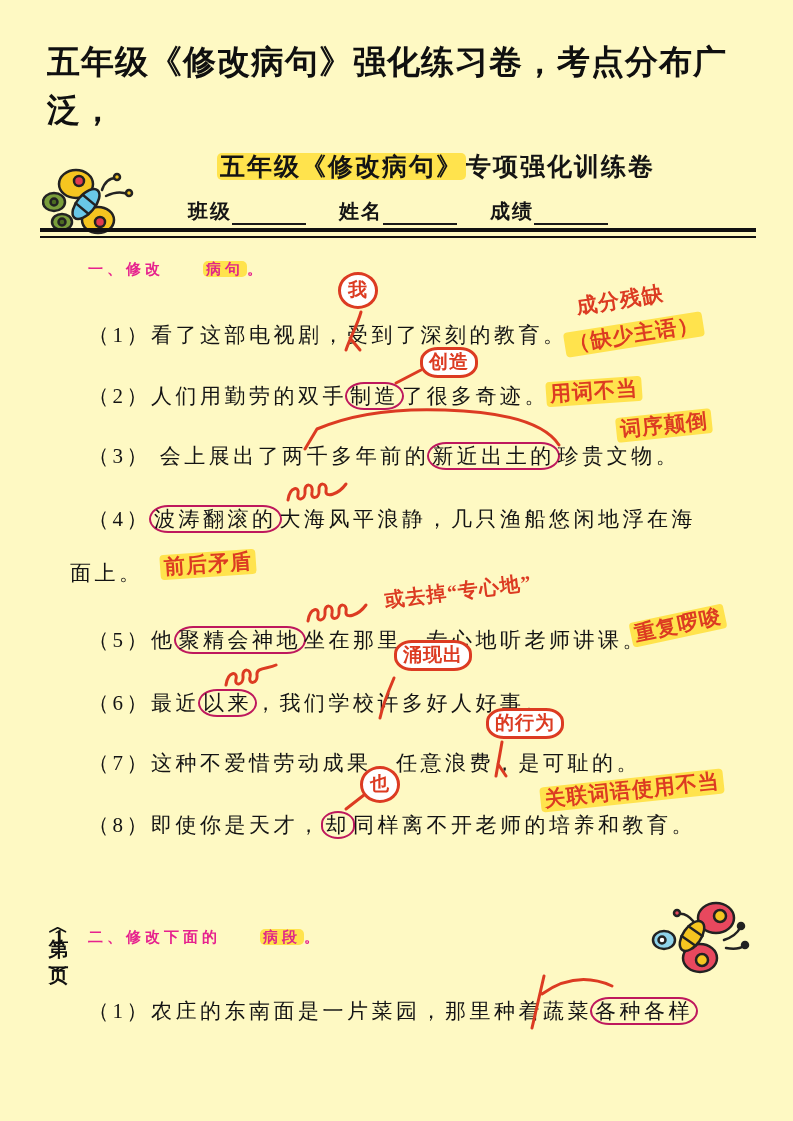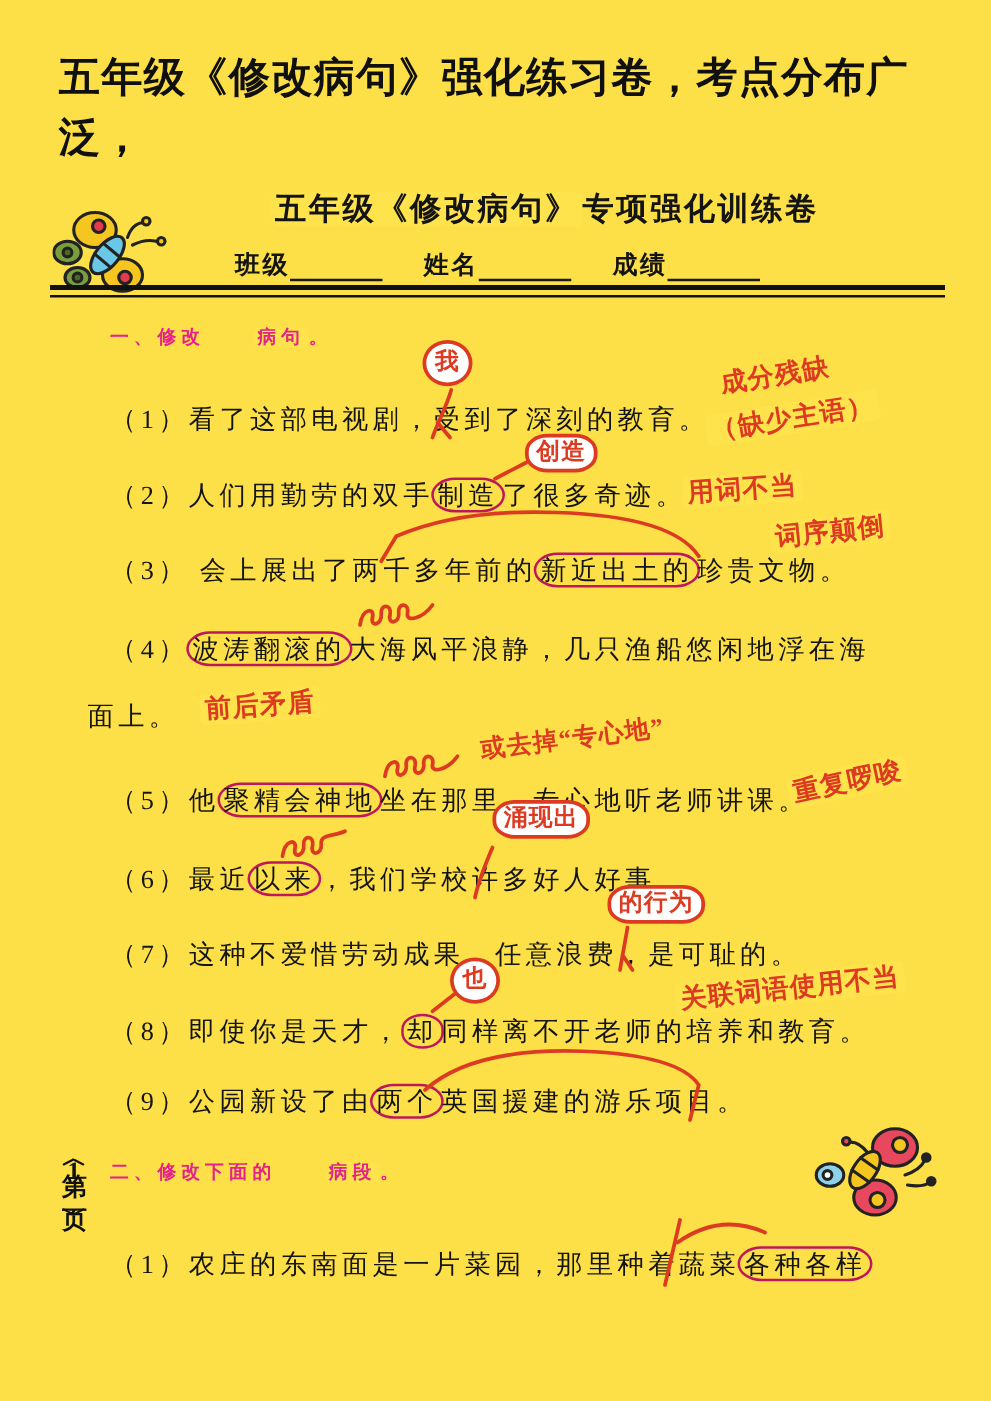--- a/index.html
+++ b/index.html
@@ -1,16 +1,16 @@
 <!DOCTYPE html>
 <html><head>
 <meta charset="utf-8">
 <style>
   html,body{margin:0;padding:0;background:#e9e9e9;}
-  .page{position:relative;width:793px;height:1121px;background:#fde047;overflow:hidden;
+  .page{position:relative;width:793px;height:1121px;background:#fef9c3;overflow:hidden;
         font-family:"Liberation Serif","DejaVu Serif",serif;color:#141414;}
   .abs{position:absolute;}
   
   .doc-title{position:absolute;left:47px;top:38px;width:710px;
              font-family:"Liberation Sans","DejaVu Sans",sans-serif;
              font-size:33px;font-weight:700;line-height:1.45;letter-spacing:1px;color:#101010;}
   
   .hdr-title{position:absolute;left:178px;top:150px;font-size:25px;font-weight:700;
              letter-spacing:2px;white-space:nowrap;}
   .hl{background:#ffe34d;border-radius:5px;padding:0 3px;margin-left:39px;}
@@ -149,26 +149,20 @@
   </div>
 
   <div class="row" style="top:812px">
     <span>（8）</span><span>即使你是天才，</span><span class="oval">却</span><span>同样离不开老师的培养和教育。</span>
     <span class="bubble circle" style="left:272px;top:-46px">也</span>
     <svg class="mark" style="left:252px;top:-20px" width="30" height="20">
         <path class="ink" d="M24 3 L6 17"></path>
       </svg>
   </div>
 
-  <div class="row" style="top:868px">
-    <span>（9）</span><span>公园新设了由</span><span class="oval">两个</span><span>英国援建的</span><span>游乐项目。</span>
-    <svg class="mark" style="left:240px;top:-32px" width="260" height="70">
-        <path class="ink" d="M12 36 Q50 2 138 5 Q215 8 231 32 M231 32 L224 60"></path>
-      </svg>
-  </div>
 
   <div class="sec-head" style="left:88px;top:928px"><span>二、修改下面的</span><span class="hl">病段</span><span>。</span></div>
 
   <div class="vpage">︿第1页﹀</div>
 
   <svg class="abs" style="left:646px;top:896px" width="116" height="92" viewBox="0 0 116 92">
     <g stroke="#222" stroke-width="2.5" stroke-linecap="round">
       <path d="M48 26 q-8 -10 -16 -8" fill="none"></path>
         <circle cx="31" cy="17" r="3" fill="#e8485e"></circle>
       <path d="M78 44 q12 -4 16 -12" fill="none"></path>

